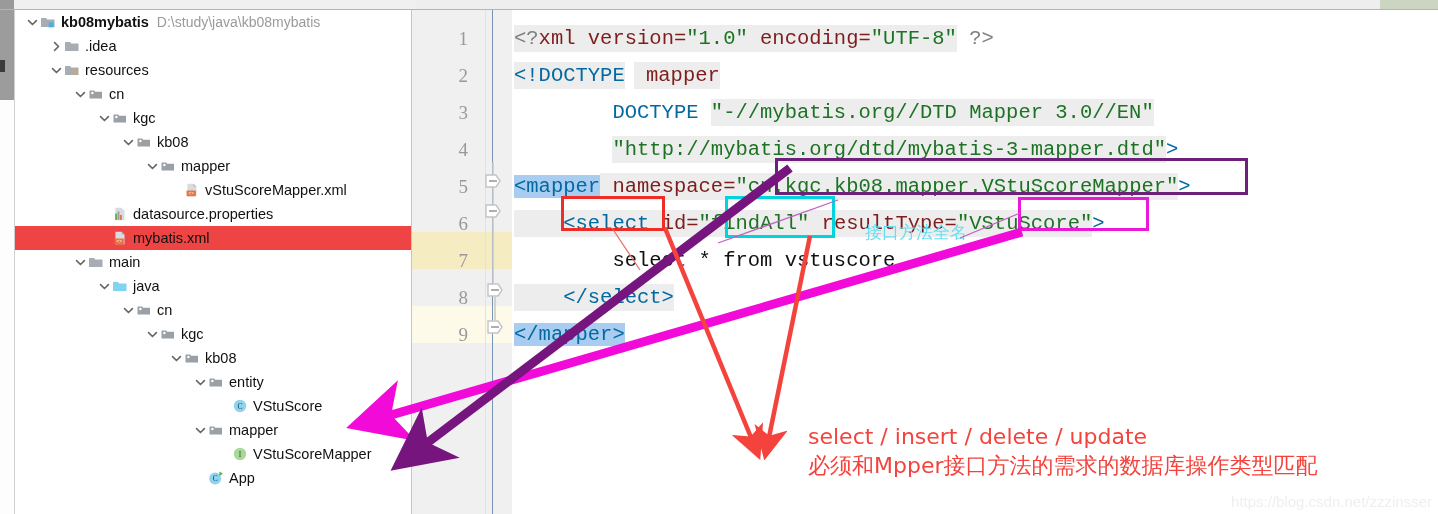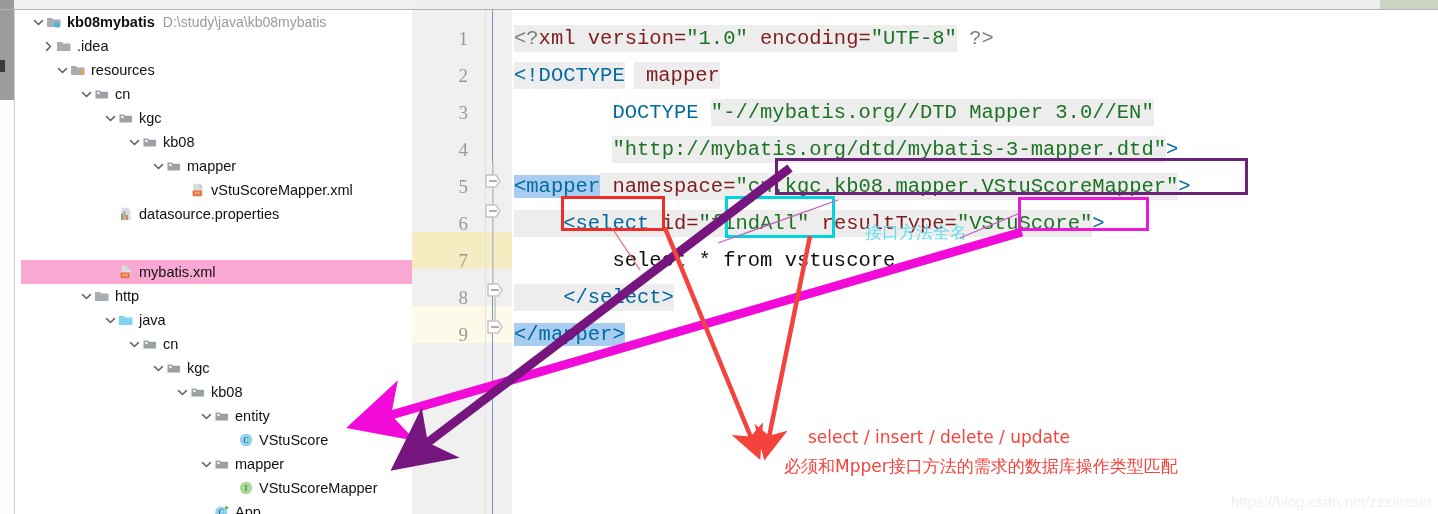--- a/index.html
+++ b/index.html
@@ -19,28 +19,28 @@
   .tb-d{left:1380px;width:58px;background:#ccd5c2;border-bottom:1px solid #8d9a82;}
   .tb-line{position:absolute;top:9px;left:0;width:1438px;height:1px;background:#b4b4b4;}
 
   
   .left-rail{position:absolute;left:0;top:10px;width:14px;height:504px;background:#fdfdfd;border-right:1px solid #cfcfcf;}
   .left-rail-top{position:absolute;left:0;top:10px;width:14px;height:90px;background:#9c9c9c;}
   .left-rail-nub{position:absolute;left:0;top:60px;width:5px;height:12px;background:#3b3b3b;}
 
   
   .tree-panel{
-    position:absolute;left:21px;top:10px;width:396px;height:504px;
+    position:absolute;left:15px;top:10px;width:396px;height:504px;
     background:#ffffff;border-right:1px solid #c6c6c6;overflow:hidden;
   }
   .tree-row{
     position:relative;height:24px;display:flex;align-items:center;
     font-size:14.5px;color:#1b1b1b;white-space:nowrap;
   }
-  .tree-row.selected{background:#f9a8d4;margin-top:34px;}
+  .tree-row.selected{background:#ef4444;}
   .arrow{
     width:14px;height:24px;flex:0 0 14px;display:flex;align-items:center;justify-content:center;
     color:#5a5a5a;font-size:11px;line-height:1;
   }
   .arrow svg{display:block;}
   .ico{width:18px;height:24px;flex:0 0 18px;display:flex;align-items:center;justify-content:center;margin-right:4px;}
   .ico svg{display:block;}
   .tree-label{font-size:14.5px;color:#111;}
   .tree-label.bold{font-weight:bold;}
   .tree-path{font-size:14px;color:#9a9a9a;margin-left:8px;}
@@ -86,21 +86,21 @@
   .hbox.red{border:3px solid #ef2d28;}
   .hbox.cyan{border:3px solid #00d5de;}
   .hbox.magenta{border:3px solid #ea19d8;}
 
   
   .anno{position:absolute;white-space:nowrap;}
   .anno-cyan{
     color:#64dff0;font-size:17px;font-family:"DejaVu Sans", sans-serif;
   }
   .anno-red{
-    color:#f4433c;font-size:17px;font-family:"DejaVu Sans", sans-serif;
+    color:#f4433c;font-size:22px;font-family:"DejaVu Sans", sans-serif;
     line-height:28px;
   }
   .watermark{
     position:absolute;right:6px;bottom:4px;color:#efefef;font-size:15px;
     font-family:"Liberation Sans", sans-serif;
   }
 
   .overlay-svg{position:absolute;left:0;top:0;width:1438px;height:514px;pointer-events:none;}
 </style>
 </head>
@@ -127,21 +127,21 @@
         </span>
         <span class="ico">
           <svg width="16" height="16" viewBox="0 0 16 16">
             <path d="M1 4h5l1.2 1.6H14.5v7.4H1z" fill="#a8adb3"></path>
             <rect x="8.6" y="8.4" width="5" height="5" fill="#4bb3e0"></rect>
           </svg>
         </span>
         <span class="tree-label bold">kb08mybatis</span>
         <span class="tree-path">D:\study\java\kb08mybatis</span>
       </div>
-      <div class="tree-row" style="padding-left: 20px;">
+      <div class="tree-row" style="padding-left: 34px;">
         <span class="arrow">
           <svg width="11" height="11" viewBox="0 0 11 11">
             <path d="M3.6 1.6 L7.5 5.5 L3.6 9.4" fill="none" stroke="#6a6a6a" stroke-width="1.7" stroke-linecap="round" stroke-linejoin="round"></path>
           </svg>
         </span>
         <span class="ico">
           <svg width="16" height="16" viewBox="0 0 16 16">
             <path d="M1 4h5l1.2 1.6H14.5v7.4H1z" fill="#a8adb3"></path>
           </svg>
         </span>
@@ -259,21 +259,21 @@
         <span class="arrow">
           <svg width="11" height="11" viewBox="0 0 11 11">
             <path d="M1.6 3.6 L5.5 7.5 L9.4 3.6" fill="none" stroke="#6a6a6a" stroke-width="1.7" stroke-linecap="round" stroke-linejoin="round"></path>
           </svg>
         </span>
         <span class="ico">
           <svg width="16" height="16" viewBox="0 0 16 16">
             <path d="M1 4h5l1.2 1.6H14.5v7.4H1z" fill="#a8adb3"></path>
           </svg>
         </span>
-        <span class="tree-label">http</span>
+        <span class="tree-label">main</span>
       </div>
       <div class="tree-row" style="padding-left: 82px;">
         <span class="arrow">
           <svg width="11" height="11" viewBox="0 0 11 11">
             <path d="M1.6 3.6 L5.5 7.5 L9.4 3.6" fill="none" stroke="#6a6a6a" stroke-width="1.7" stroke-linecap="round" stroke-linejoin="round"></path>
           </svg>
         </span>
         <span class="ico">
           <svg width="16" height="16" viewBox="0 0 16 16">
             <path d="M1 4h5l1.2 1.6H14.5v7.4H1z" fill="#7fd4ef"></path>
@@ -453,21 +453,21 @@
   </div>
 
   <div class="hbox purple" style="left:775px;top:158px;width:473px;height:37px;"></div>
   <div class="hbox red" style="left:561px;top:196px;width:104px;height:35px;"></div>
   <div class="hbox cyan" style="left:725px;top:196px;width:110px;height:42px;"></div>
   <div class="hbox magenta" style="left:1018px;top:197px;width:131px;height:34px;"></div>
 
   <div class="anno anno-cyan" style="left:845px;top:221px;margin-left:20px;">接口方法全名</div>
 
   <div class="anno anno-red" style="left:808px;top:423px;">select / insert / delete / update</div>
-  <div class="anno anno-red" style="left:784px;top:452px;">必须和Mpper接口方法的需求的数据库操作类型匹配</div>
+  <div class="anno anno-red" style="left:808px;top:452px;">必须和Mpper接口方法的需求的数据库操作类型匹配</div>
 
   <svg class="overlay-svg">
     <defs>
       <marker id="mk-magenta" markerWidth="7" markerHeight="7" refX="5.4" refY="3.5" orient="auto">
         <path d="M0,0 L7,3.5 L0,7 L1.8,3.5 Z" fill="#f20ad8"></path>
       </marker>
       <marker id="mk-purple" markerWidth="7" markerHeight="7" refX="5.4" refY="3.5" orient="auto">
         <path d="M0,0 L7,3.5 L0,7 L1.8,3.5 Z" fill="#76157e"></path>
       </marker>
       <marker id="mk-red" markerWidth="7.5" markerHeight="7.5" refX="5.6" refY="3.75" orient="auto">

